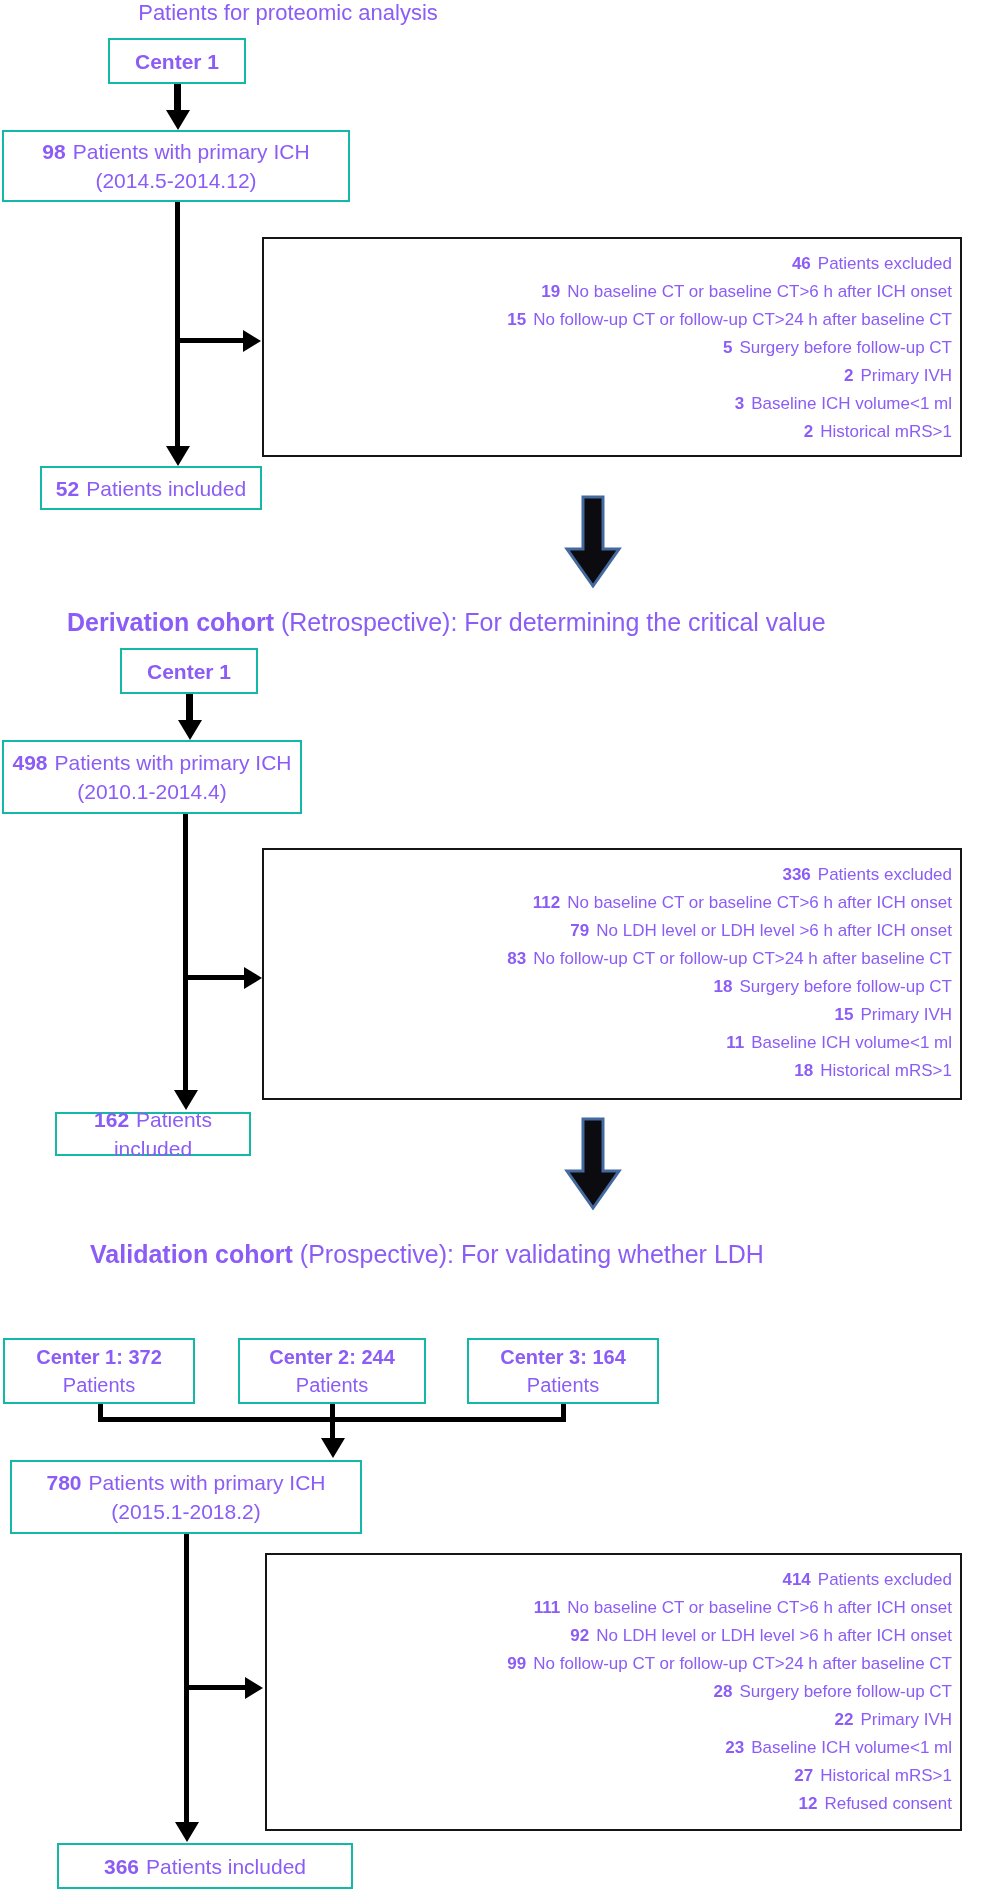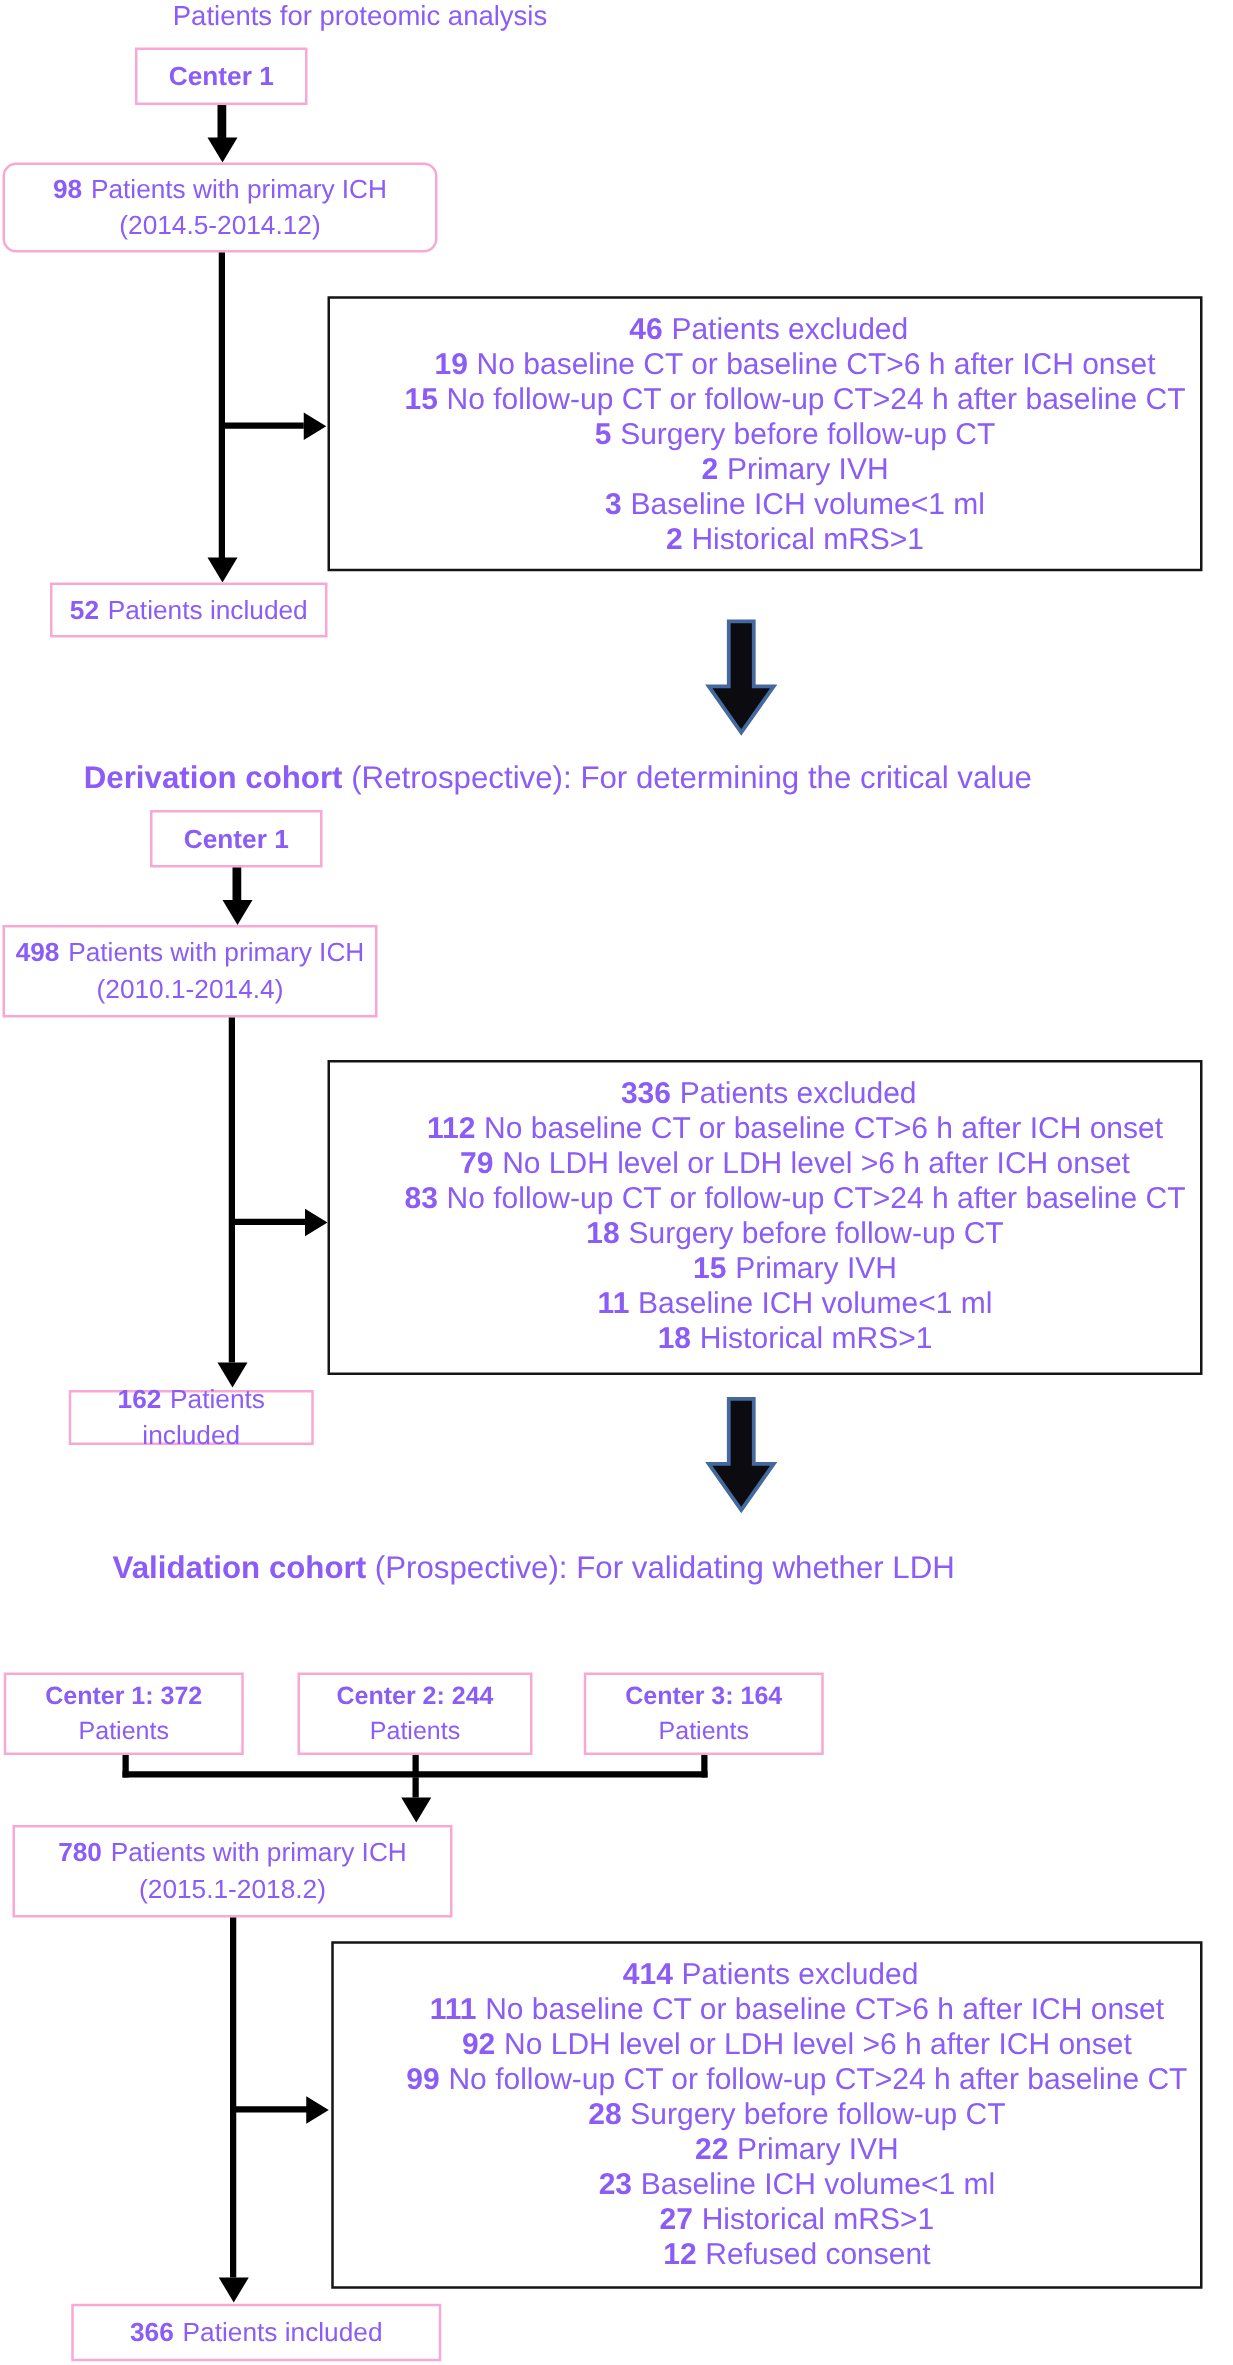--- a/index.html
+++ b/index.html
@@ -3,28 +3,28 @@
 <meta charset="utf-8">
 <style>
   html,body { margin:0; padding:0; background:#ffffff; }
   #canvas {
     position:relative; width:986px; height:1892px; background:#ffffff;
     font-family:"Liberation Sans", sans-serif; color:#8b5cf6;
   }
   .abs { position:absolute; box-sizing:border-box; }
   .box {
     position:absolute; box-sizing:border-box; background:#fff;
-    border:2px solid #f9a8d4; display:flex; flex-direction:column;
+    border:2px solid #14b8a6; display:flex; flex-direction:column;
     align-items:center; justify-content:center; text-align:center;
     font-size:21px; line-height:29px;
   }
   .excl {
     position:absolute; box-sizing:border-box; background:#fff;
-    border:2px solid #151515; font-size:24px; line-height:28px;
-    padding:11px 8px 10px 14px; text-align:center;
+    border:2px solid #151515; font-size:17px; line-height:28px;
+    padding:11px 8px 10px 14px; text-align:right;
   }
   .excl .reason { padding-left:42px; }
   .num { font-weight:700; margin-right:7px; }
   .b { font-weight:700; }
   .vl { position:absolute; background:#000; }
   .hl { position:absolute; background:#000; }
   .ah-down { position:absolute; width:0; height:0;
     border-left:12px solid transparent; border-right:12px solid transparent;
     border-top:20px solid #000; }
   .ah-right { position:absolute; width:0; height:0;
@@ -40,21 +40,21 @@
 
   <div class="title1" style="left:0;top:2;width:576px;text-align:center;">Patients for proteomic analysis</div>
 
   <div class="box" style="left:108px;top:38px;width:138px;height:46px;">
     <span class="b">Center 1</span>
   </div>
 
   <div class="vl" style="left:174px;top:84px;width:7px;height:28px;"></div>
   <div class="ah-down" style="left:166px;top:110px;"></div>
 
-  <div class="box" style="left:2px;top:130px;width:348px;height:72px;border-radius:11px;">
+  <div class="box" style="left:2px;top:130px;width:348px;height:72px;">
     <div>
       <span class="num">98</span><span>Patients with primary ICH</span>
     </div>
     <div>(2014.5-2014.12)</div>
   </div>
 
   <div class="vl" style="left:175px;top:202px;width:5px;height:246px;"></div>
   <div class="ah-down" style="left:166px;top:446px;"></div>
   <div class="hl" style="left:177px;top:338px;width:66px;height:5px;"></div>
   <div class="ah-right" style="left:243px;top:330px;"></div>

